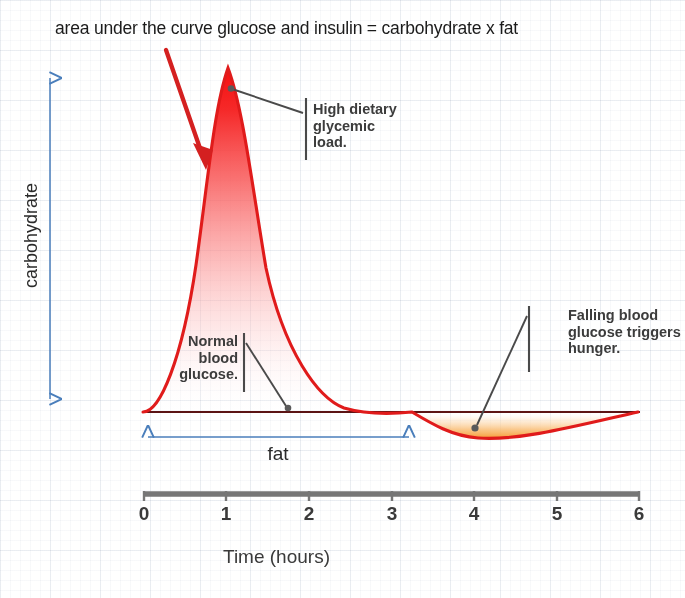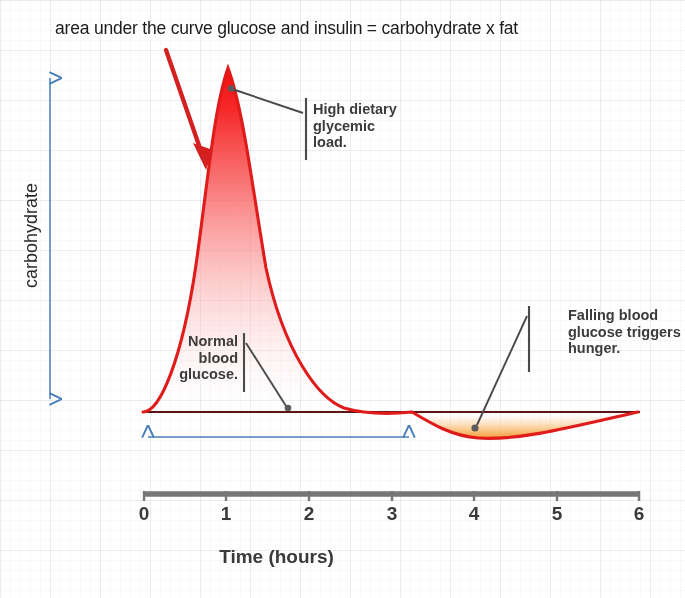--- a/index.html
+++ b/index.html
@@ -43,21 +43,21 @@
   
   .tick-label{
     position:absolute;
     font-family:"Liberation Sans",sans-serif;
     font-weight:bold;font-size:19px;color:#3a3a3a;
     width:26px;text-align:center;top:503px;
   }
   #x-axis-title{
     position:absolute;top:546px;left:0;width:553px;text-align:center;
     font-family:"Liberation Sans",sans-serif;
-    font-weight:bold;font-size:19px;color:#3a3a3a;
+    font-weight:normal;font-size:19px;color:#3a3a3a;
   }
   #y-axis-title{
     position:absolute;left:-49px;top:225px;width:160px;text-align:center;
     font-family:"Liberation Sans",sans-serif;
     font-size:18px;color:#2a2a2a;
     transform:rotate(-90deg);transform-origin:center center;
   }
   #fat-label{
     position:absolute;left:198px;top:443px;width:160px;text-align:center;
     font-family:"Liberation Sans",sans-serif;
@@ -168,20 +168,21 @@
 blood
 glucose.</div>
   <div class="anno" id="anno-high">High dietary
 glycemic
 load.</div>
   <div class="anno" id="anno-falling">Falling blood
 glucose triggers
 hunger.</div>
 
   <div id="y-axis-title">carbohydrate</div>
+  <div id="fat-label">fat</div>
 
   <div class="tick-label" style="left:131px">0</div>
   <div class="tick-label" style="left:213px">1</div>
   <div class="tick-label" style="left:296px">2</div>
   <div class="tick-label" style="left:379px">3</div>
   <div class="tick-label" style="left:461px">4</div>
   <div class="tick-label" style="left:544px">5</div>
   <div class="tick-label" style="left:626px">6</div>
 
   <div id="x-axis-title">Time (hours)</div>

